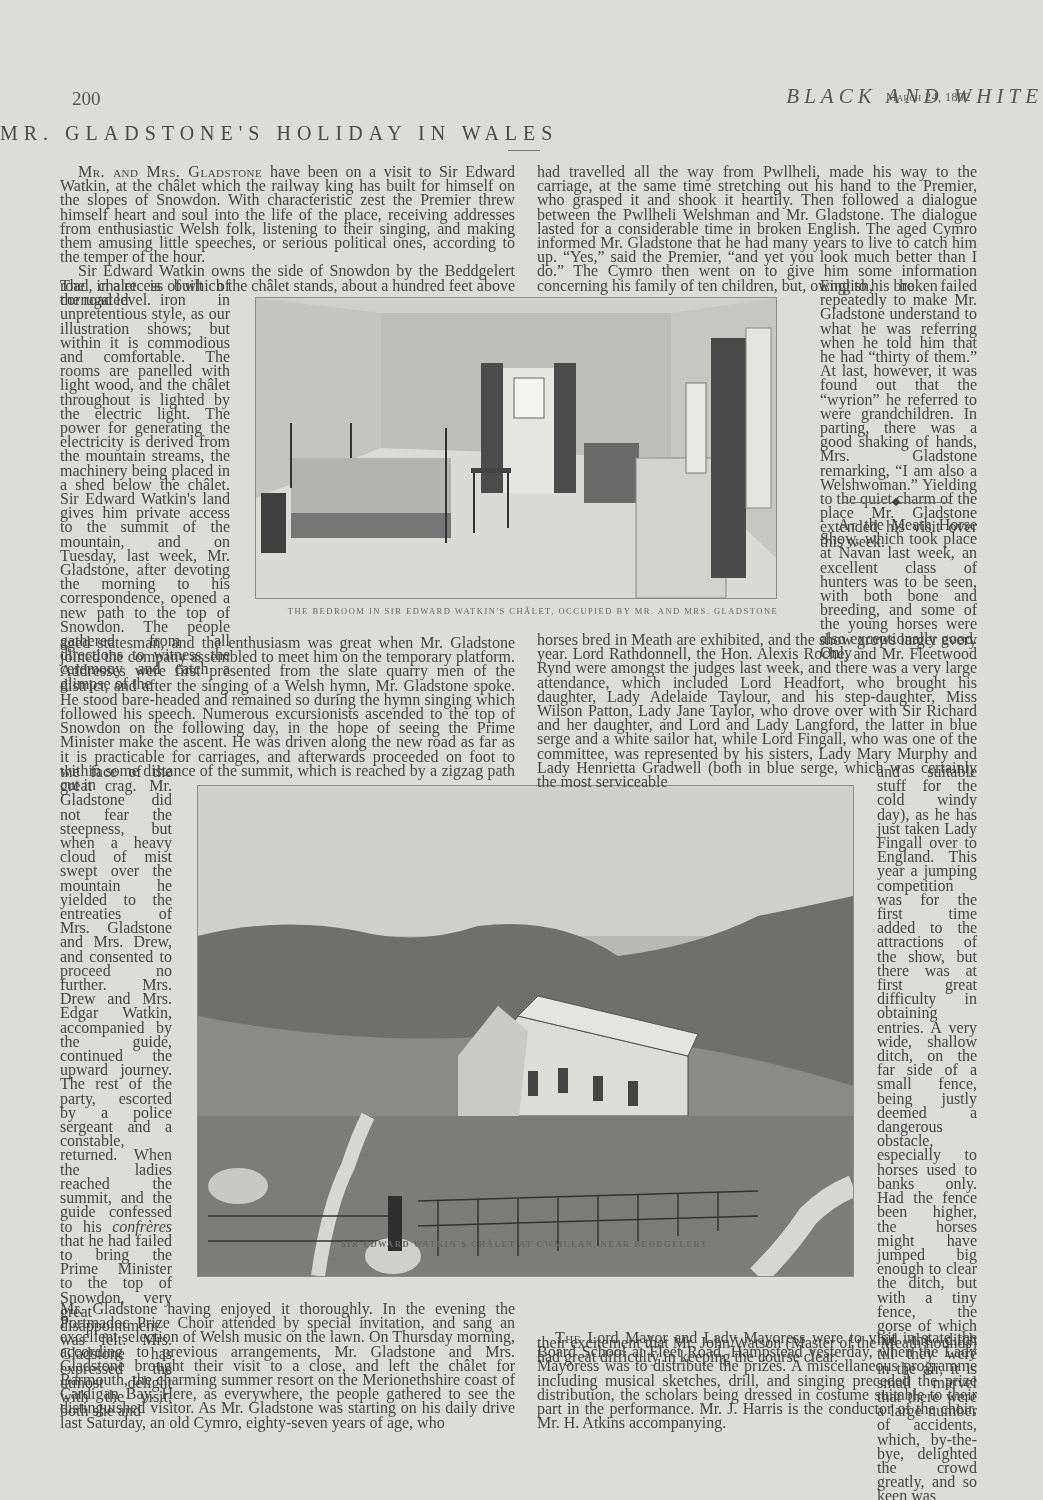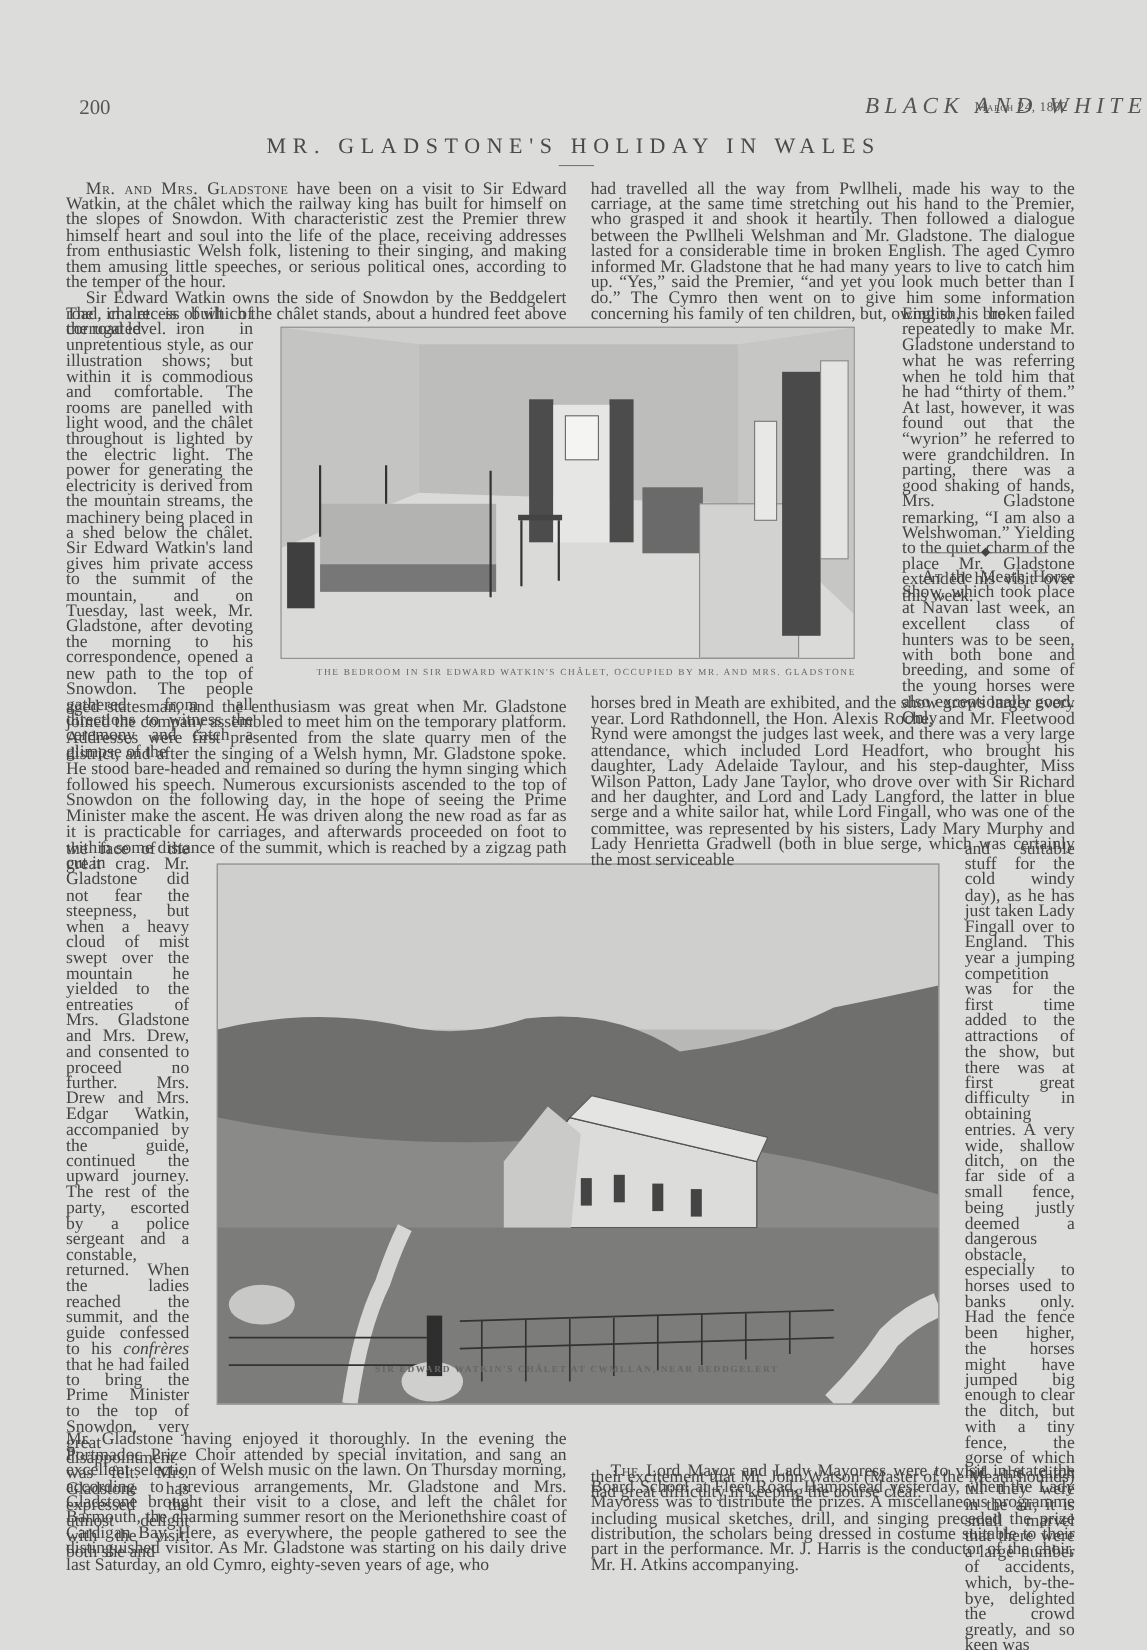--- a/index.html
+++ b/index.html
@@ -7,21 +7,21 @@
     width:1043px; height:1500px; overflow:hidden;
     background:#dcdcda;
     font-family:"Liberation Serif", "DejaVu Serif", serif;
     color:#3b3b3b;
     position:relative;
   }
   .abs { position:absolute; }
   .page-num { left:72px; top:88px; font-size:19px; color:#555; }
   .masthead { left:0; width:1043px; top:84px; text-align:right; font-style:italic; font-size:21px; letter-spacing:5px; color:#555; }
   .dateline { right:72px; top:90px; font-size:12px; color:#555; font-variant:small-caps; letter-spacing:0.5px; }
-  .headline { left:0; width:1043px; top:122px; text-align:center; font-size:20px; letter-spacing:6px; color:#4a4a4a; }
+  .headline { left:0; width:1043px; top:122px; font-size:20px; letter-spacing:6px; color:#4a4a4a; }
   .title-rule { left:508px; top:150px; width:32px; height:1px; background:#777; }
   .text { font-size:16px; line-height:14.2px; text-align:justify; color:#444; }
   .text p { margin:0; text-indent:0; }
   .text p.ind { text-indent:18px; }
   .sc { font-variant:small-caps; letter-spacing:0.5px; }
   .caption { font-size:8.5px; letter-spacing:1.5px; text-transform:uppercase; color:#666; text-align:center; }
   .figure { border:1px solid #8d8d8d; overflow:hidden; }
   .divider { height:1px; background:#777; position:absolute; }
   .divider-diamond { position:absolute; width:6px; height:6px; background:#444; transform:rotate(45deg); }
 </style>

